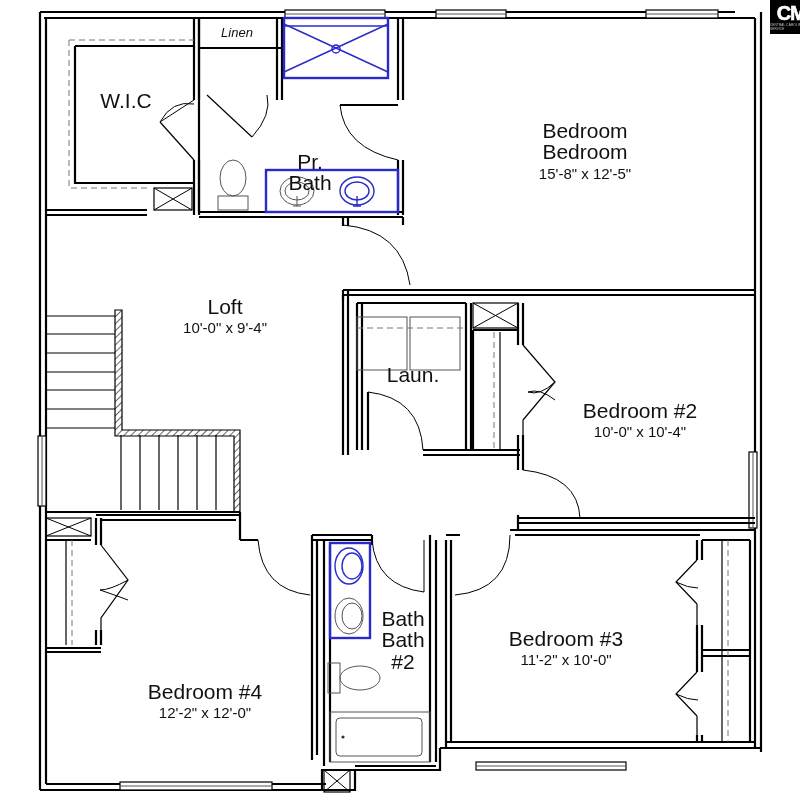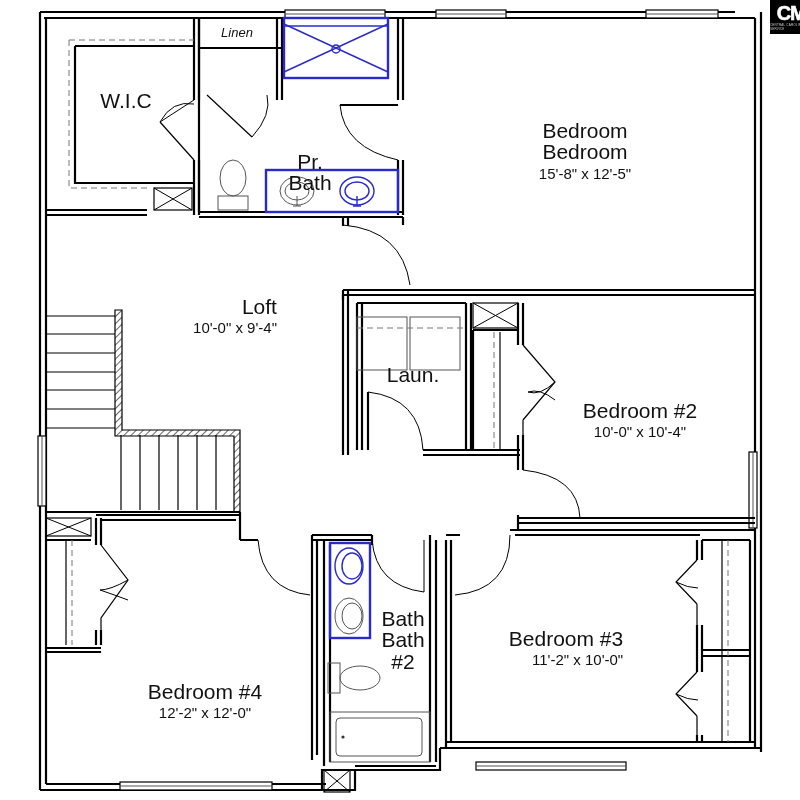--- a/index.html
+++ b/index.html
@@ -219,33 +219,33 @@
   <div>Pr.</div>
   <div>Bath</div>
 </div>
 
 <div class="lbl big" style="left:585px;top:120px;">
   <div>Bedroom</div>
   <div>Bedroom</div>
   <div class="dim" style="margin-top:3px;">15'-8" x 12'-5"</div>
 </div>
 
-<div class="lbl big" style="left:235px;top:296px;text-align:right;">
+<div class="lbl big" style="left:225px;top:296px;">
   <div>Loft</div>
   <div class="dim" style="margin-top:3px;">10'-0" x 9'-4"</div>
 </div>
 
 <div class="lbl big" style="left:413px;top:364px;">Laun.</div>
 
 <div class="lbl big" style="left:640px;top:400px;">
   <div>Bedroom #2</div>
   <div class="dim" style="margin-top:3px;">10'-0" x 10'-4"</div>
 </div>
 
-<div class="lbl big" style="left:566px;top:628px;text-align:right;">
+<div class="lbl big" style="left:566px;top:628px;">
   <div>Bedroom #3</div>
   <div class="dim" style="margin-top:3px;">11'-2" x 10'-0"</div>
 </div>
 
 <div class="lbl big" style="left:205px;top:681px;">
   <div>Bedroom #4</div>
   <div class="dim" style="margin-top:3px;">12'-2" x 12'-0"</div>
 </div>
 
 <div class="lbl big" style="left:403px;top:608px;">

